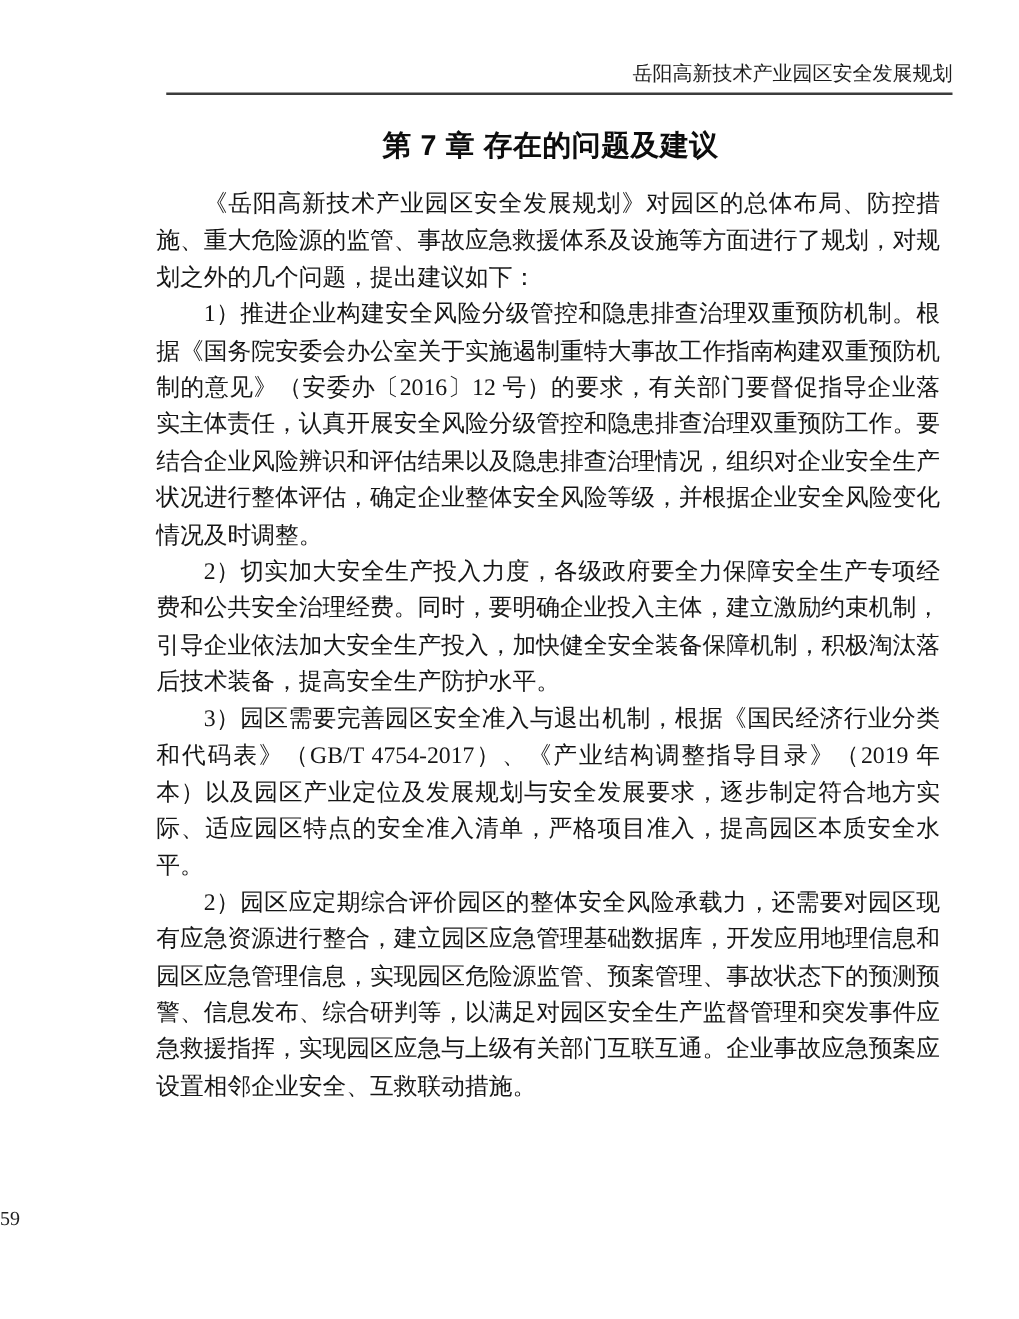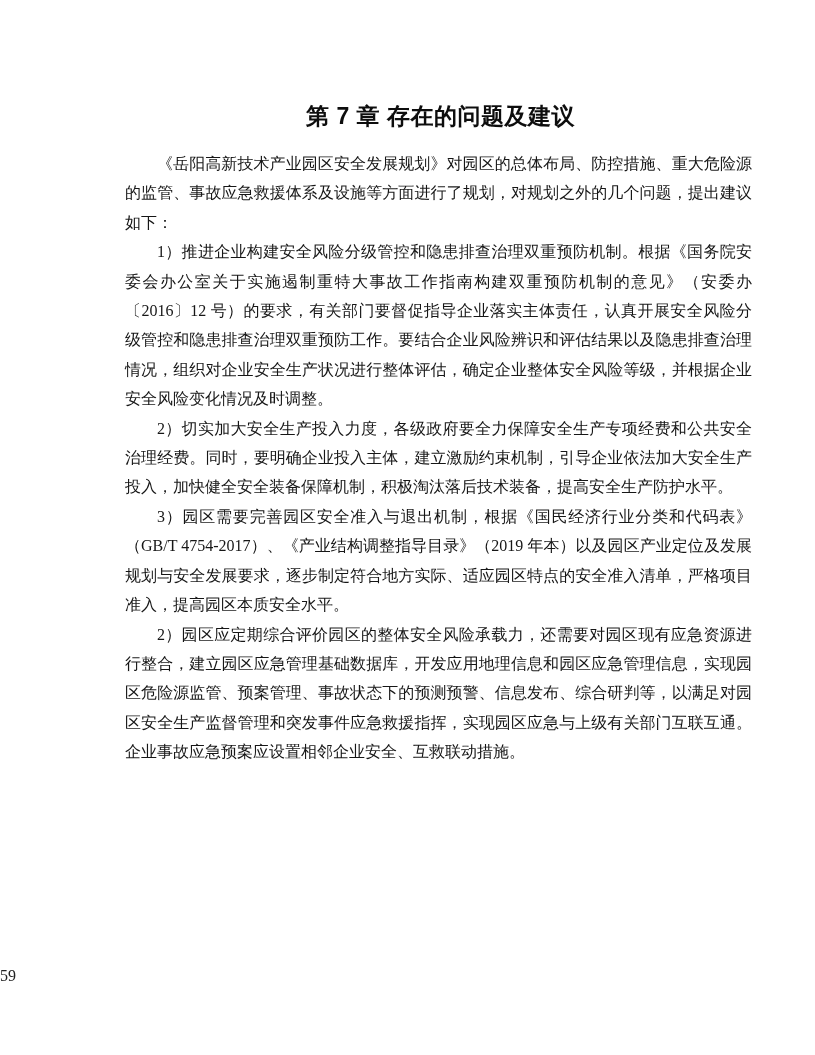--- a/index.html
+++ b/index.html
@@ -42,21 +42,21 @@
     line-height: 32px;
     color: #0d0d0d;
     letter-spacing: 0.5px;
     padding-left: 33px;
   }
   .body-text {
     position: absolute;
     top: 149px;
     left: 125px;
     width: 627px;
-    font-size: 16px;
+    font-size: 19px;
     line-height: 29.4px;
     text-align: justify;
     text-justify: inter-ideograph;
     color: #161616;
   }
   .body-text p {
     margin: 0;
     padding: 0;
     text-indent: 2em;
   }
@@ -68,20 +68,23 @@
     text-align: left;
     font-size: 16px;
     color: #222222;
   }
 </style>
 </head>
 <body>
 
 <div class="page">
 
+  <div class="running-header">
+    <span>岳阳高新技术产业园区安全发展规划</span>
+  </div>
 
   <h1 class="chapter-title">第 7 章  存在的问题及建议</h1>
 
   <div class="body-text">
     <p>《岳阳高新技术产业园区安全发展规划》对园区的总体布局、防控措施、重大危险源的监管、事故应急救援体系及设施等方面进行了规划，对规划之外的几个问题，提出建议如下：</p>
     <p>1）推进企业构建安全风险分级管控和隐患排查治理双重预防机制。根据《国务院安委会办公室关于实施遏制重特大事故工作指南构建双重预防机制的意见》（安委办〔2016〕12 号）的要求，有关部门要督促指导企业落实主体责任，认真开展安全风险分级管控和隐患排查治理双重预防工作。要结合企业风险辨识和评估结果以及隐患排查治理情况，组织对企业安全生产状况进行整体评估，确定企业整体安全风险等级，并根据企业安全风险变化情况及时调整。</p>
     <p>2）切实加大安全生产投入力度，各级政府要全力保障安全生产专项经费和公共安全治理经费。同时，要明确企业投入主体，建立激励约束机制，引导企业依法加大安全生产投入，加快健全安全装备保障机制，积极淘汰落后技术装备，提高安全生产防护水平。</p>
     <p>3）园区需要完善园区安全准入与退出机制，根据《国民经济行业分类和代码表》（GB/T 4754-2017）、《产业结构调整指导目录》（2019 年本）以及园区产业定位及发展规划与安全发展要求，逐步制定符合地方实际、适应园区特点的安全准入清单，严格项目准入，提高园区本质安全水平。</p>
     <p>2）园区应定期综合评价园区的整体安全风险承载力，还需要对园区现有应急资源进行整合，建立园区应急管理基础数据库，开发应用地理信息和园区应急管理信息，实现园区危险源监管、预案管理、事故状态下的预测预警、信息发布、综合研判等，以满足对园区安全生产监督管理和突发事件应急救援指挥，实现园区应急与上级有关部门互联互通。企业事故应急预案应设置相邻企业安全、互救联动措施。</p>
   </div>

